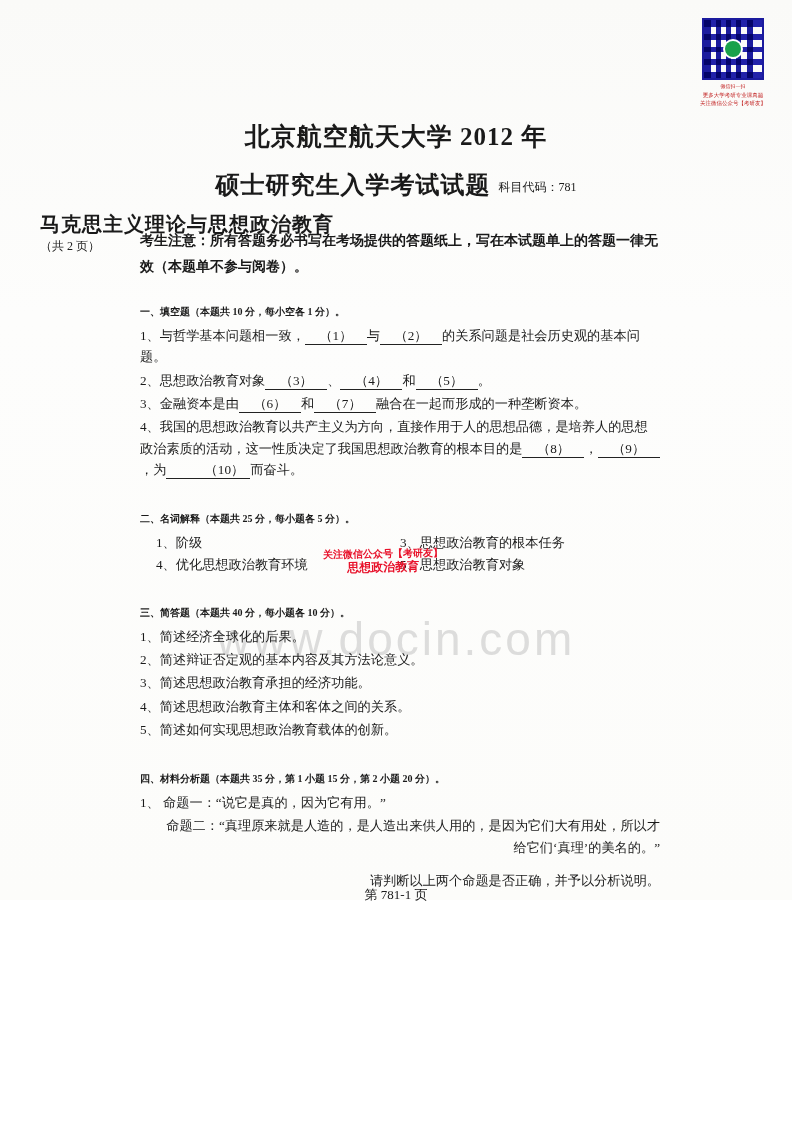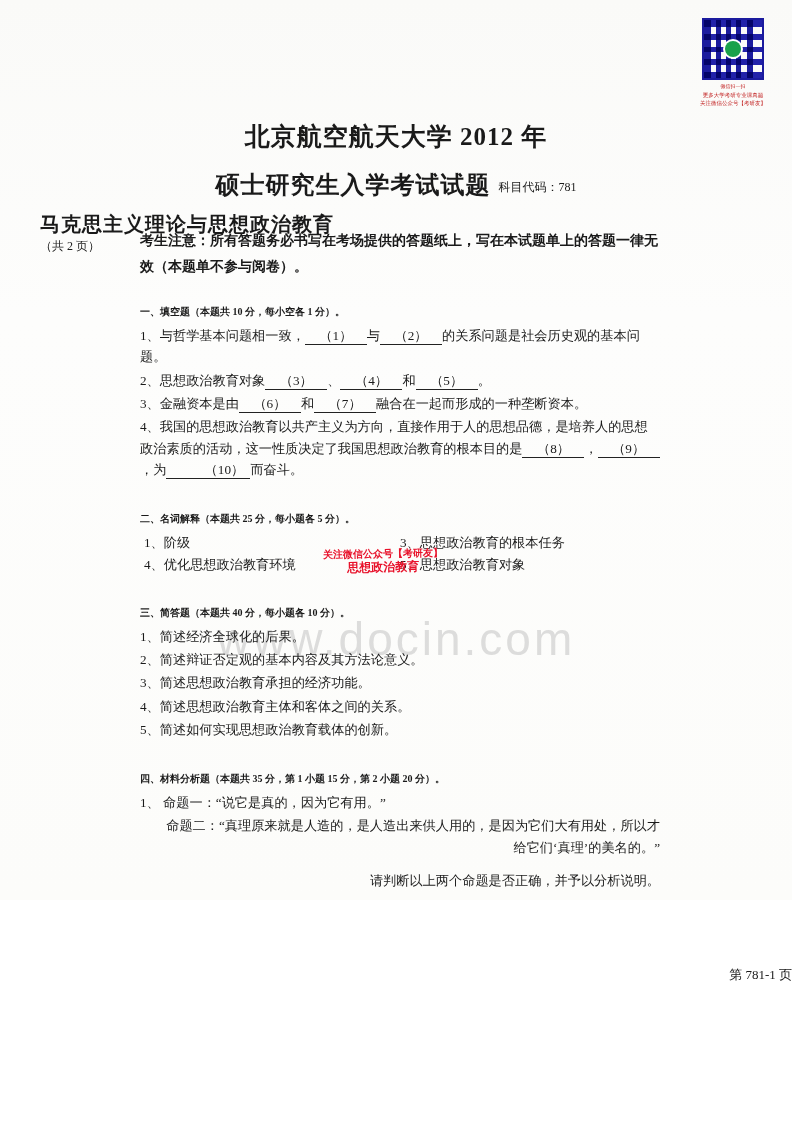--- a/index.html
+++ b/index.html
@@ -155,21 +155,21 @@
   }
   .blank.short { min-width: 52px; padding-left: 32px; }
 
   
   .terms {
     position: relative;
     margin-top: 4px;
   }
   .terms-row {
     display: flex;
-    margin: 1px 4px;
+    margin: 1px 16px;
     justify-content: space-between;
   }
   .terms-col {
     width: 50%;
   }
 
   
   .red-stamp {
     position: absolute;
     color: #e8122b;
@@ -193,24 +193,24 @@
     font-size: 46px;
     letter-spacing: 3px;
     color: rgba(110, 110, 110, 0.22);
     font-weight: normal;
     pointer-events: none;
     user-select: none;
   }
 
   .footer {
     position: absolute;
-    top: 966px;
+    top: 886px;
     left: 0;
     width: 792px;
-    text-align: right;
+    text-align: center;
     font-size: 13px;
   }
 
   .indent1 { padding-left: 22px; text-align: right; }
   .gap-sm { height: 8px; }
   .gap-md { height: 14px; }
 </style>
 </head>
 <body>
 

